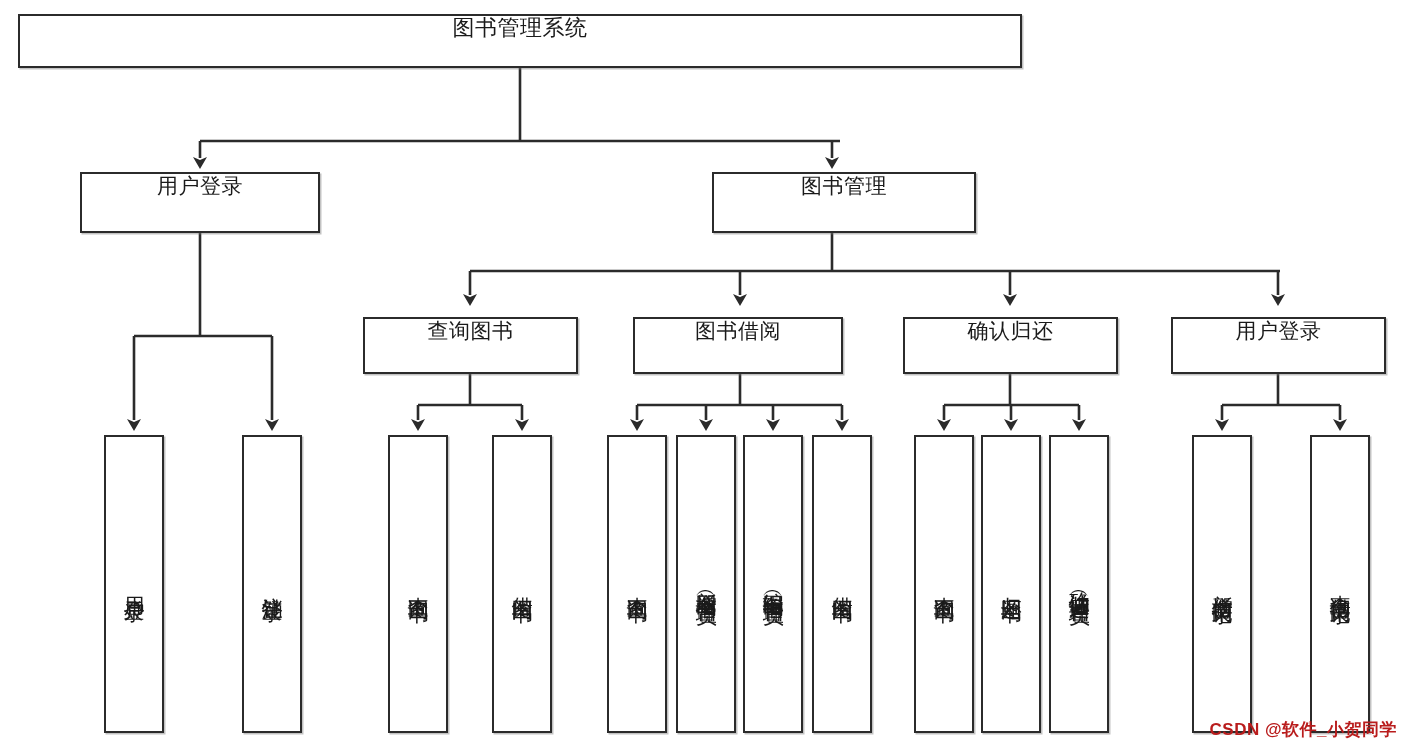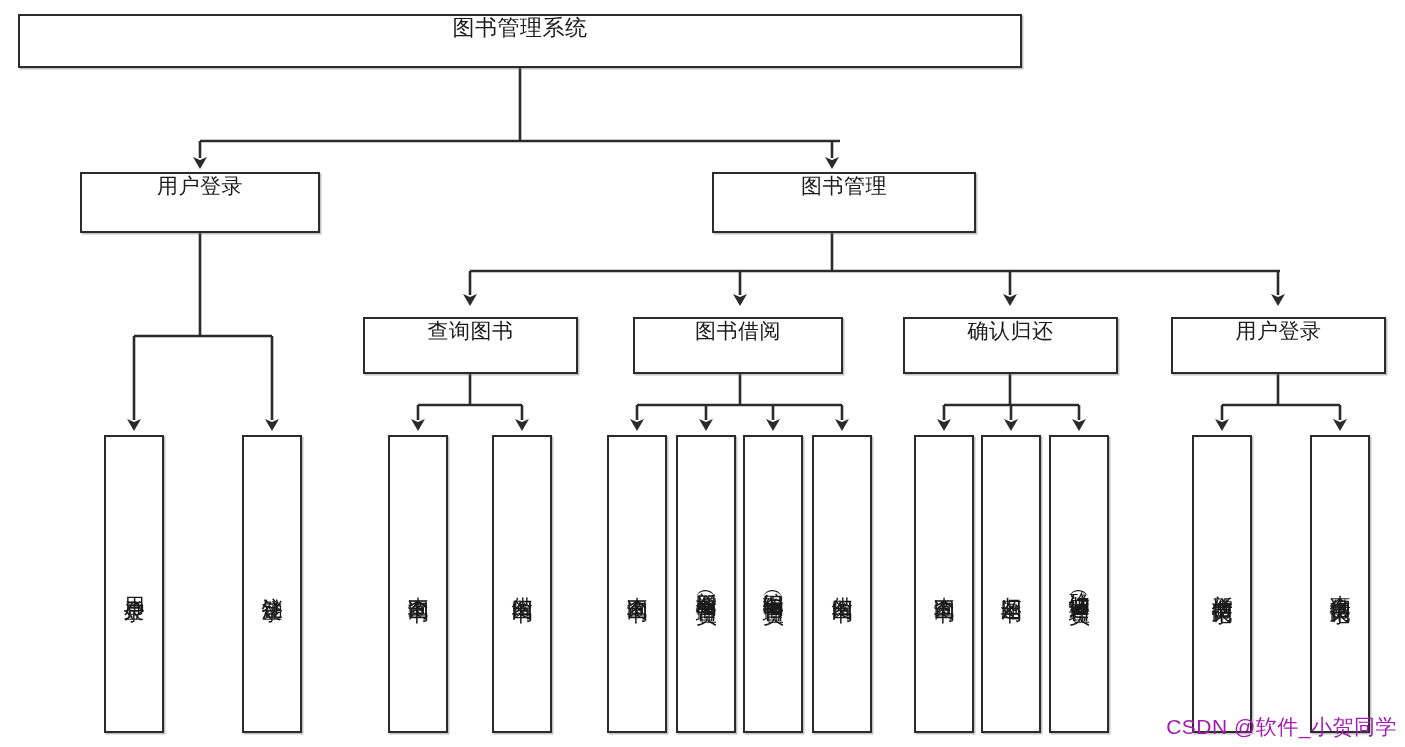--- a/index.html
+++ b/index.html
@@ -58,25 +58,26 @@
     text-orientation: upright;
     font-size: 21px;
     line-height: 1.16;
     letter-spacing: 2px;
     white-space: nowrap;
   }
   .watermark {
     position: absolute;
     right: 8px;
     bottom: 6px;
-    font-size: 21px;
-    color: #a21caf;
+    font-size: 17px;
+    color: #b91c1c;
     letter-spacing: 0.5px;
     white-space: nowrap;
     user-select: none;
+    font-weight: bold;
   }
 </style>
 </head>
 <body>
 
 <div id="canvas">
 
   <svg class="edges" viewBox="0 0 1405 747">
     <defs>
       <marker id="arrow" markerWidth="12" markerHeight="14" refX="1" refY="7" orient="auto" markerUnits="userSpaceOnUse">

